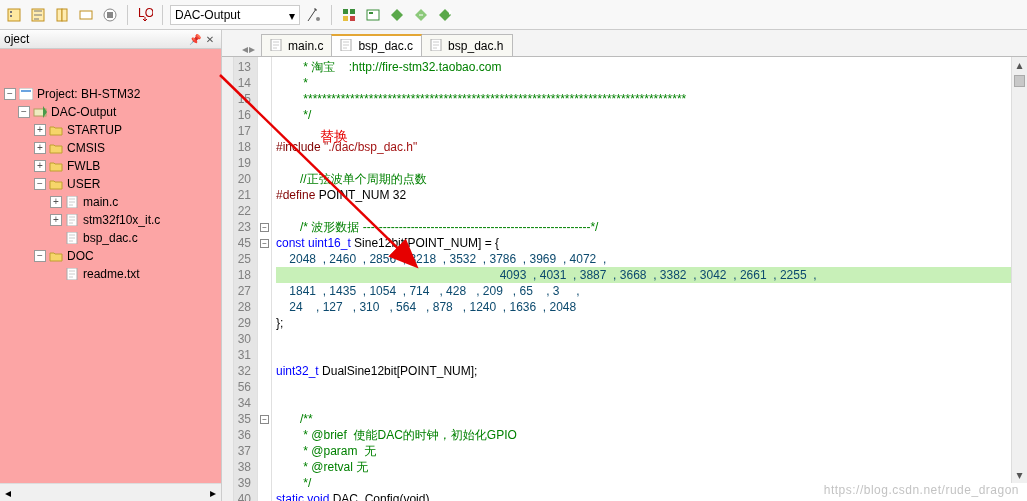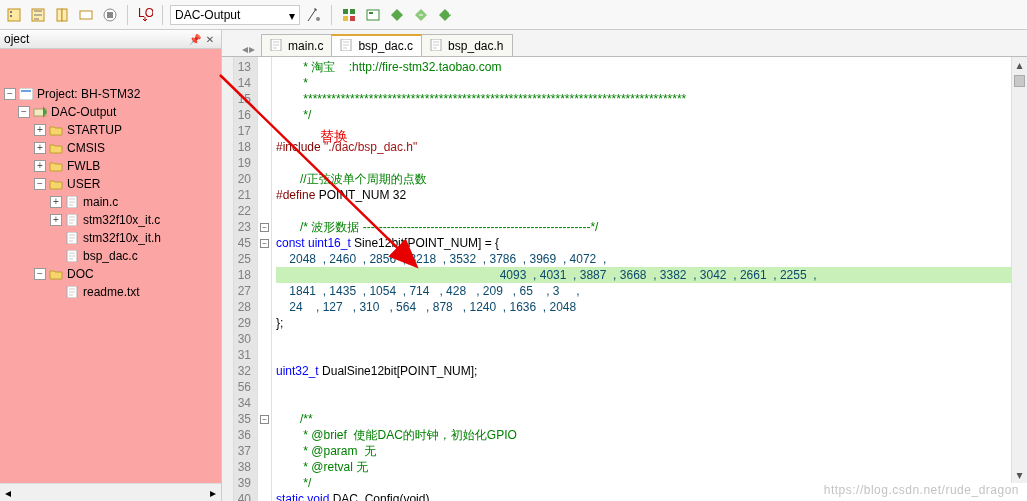--- a/index.html
+++ b/index.html
@@ -233,30 +233,20 @@
    </div>
           <div class="tree-row ind3">
      <span class="exp ">+</span>
      <span class="ico">
               <svg width="14" height="12">
                 <rect x="2" y="0" width="10" height="12" fill="#fff" stroke="#aaa"></rect>
                 <path d="M4 3h6M4 6h6M4 9h4" stroke="#ccc"></path>
               </svg>
             </span>
      <span class="lbl">stm32f10x_it.c</span>
-   </div>
-          <div class="tree-row ind3">
-     <span class="exp empty"></span>
-     <span class="ico">
-              <svg width="14" height="12">
-                <rect x="2" y="0" width="10" height="12" fill="#fff" stroke="#aaa"></rect>
-                <path d="M4 3h6M4 6h6M4 9h4" stroke="#ccc"></path>
-              </svg>
-            </span>
-     <span class="lbl">stm32f10x_it.h</span>
    </div>
           <div class="tree-row ind3">
      <span class="exp empty"></span>
      <span class="ico">
               <svg width="14" height="12">
                 <rect x="2" y="0" width="10" height="12" fill="#fff" stroke="#aaa"></rect>
                 <path d="M4 3h6M4 6h6M4 9h4" stroke="#ccc"></path>
               </svg>
             </span>
      <span class="lbl">bsp_dac.c</span>

